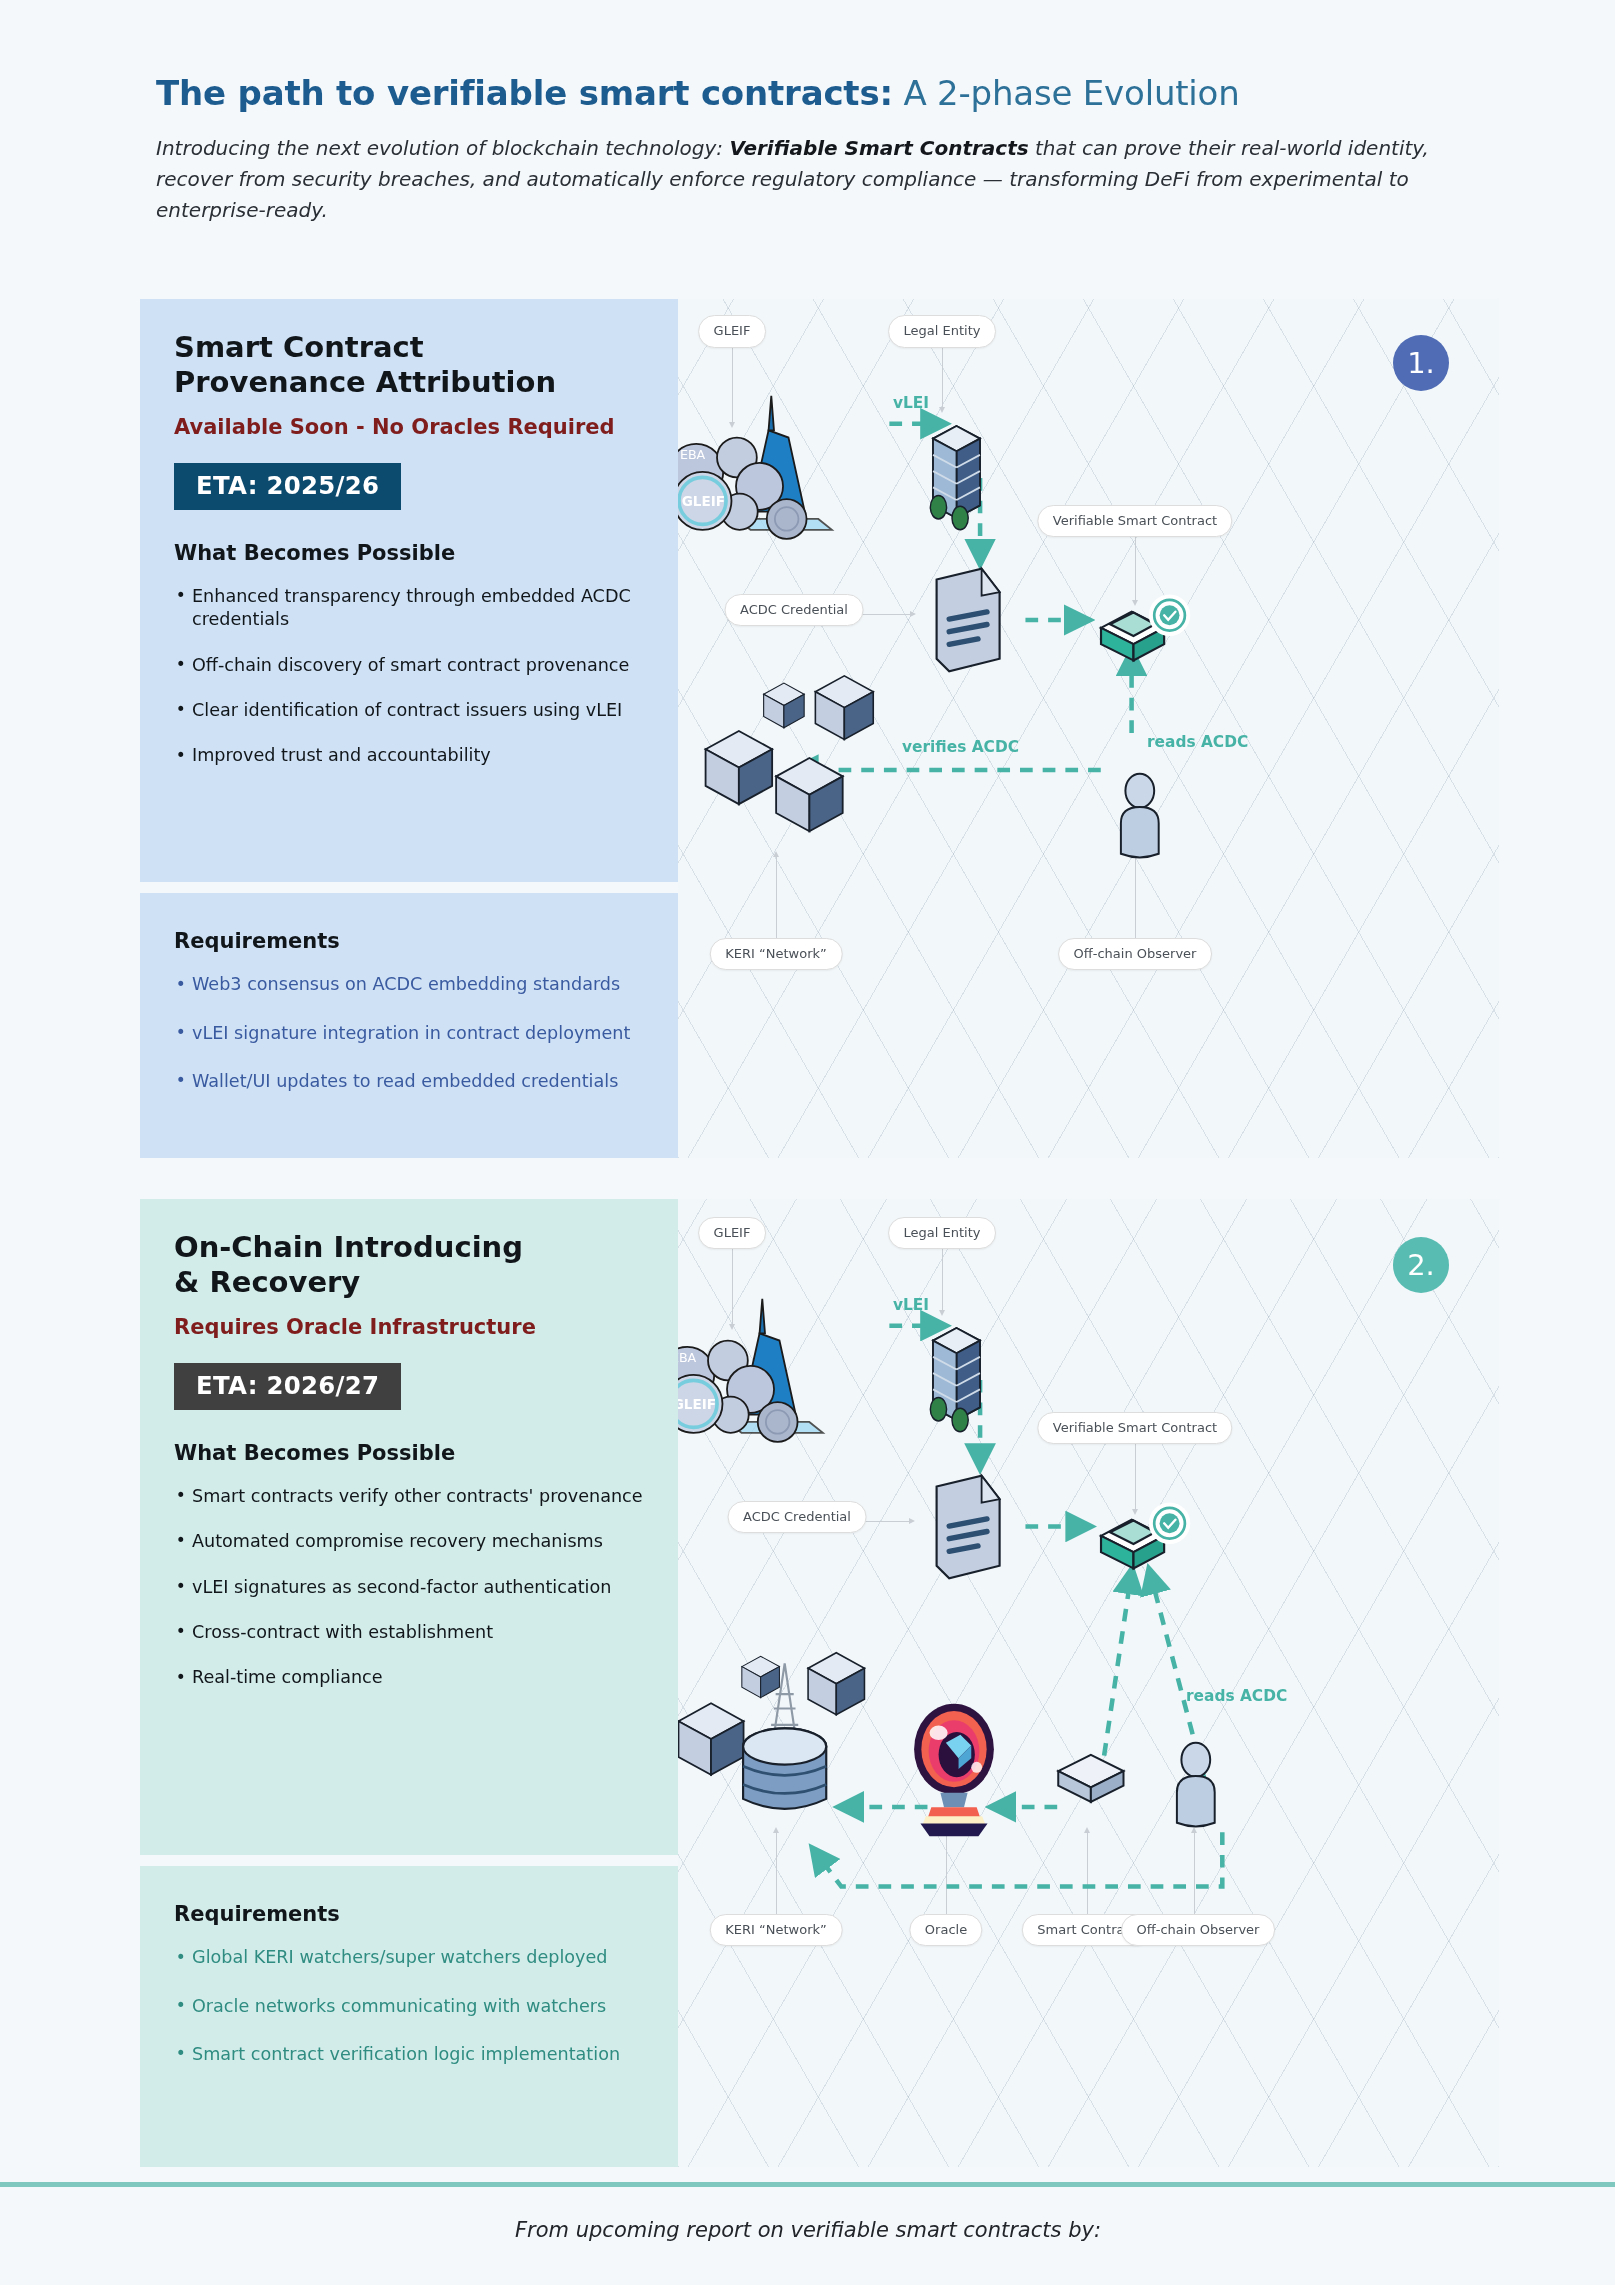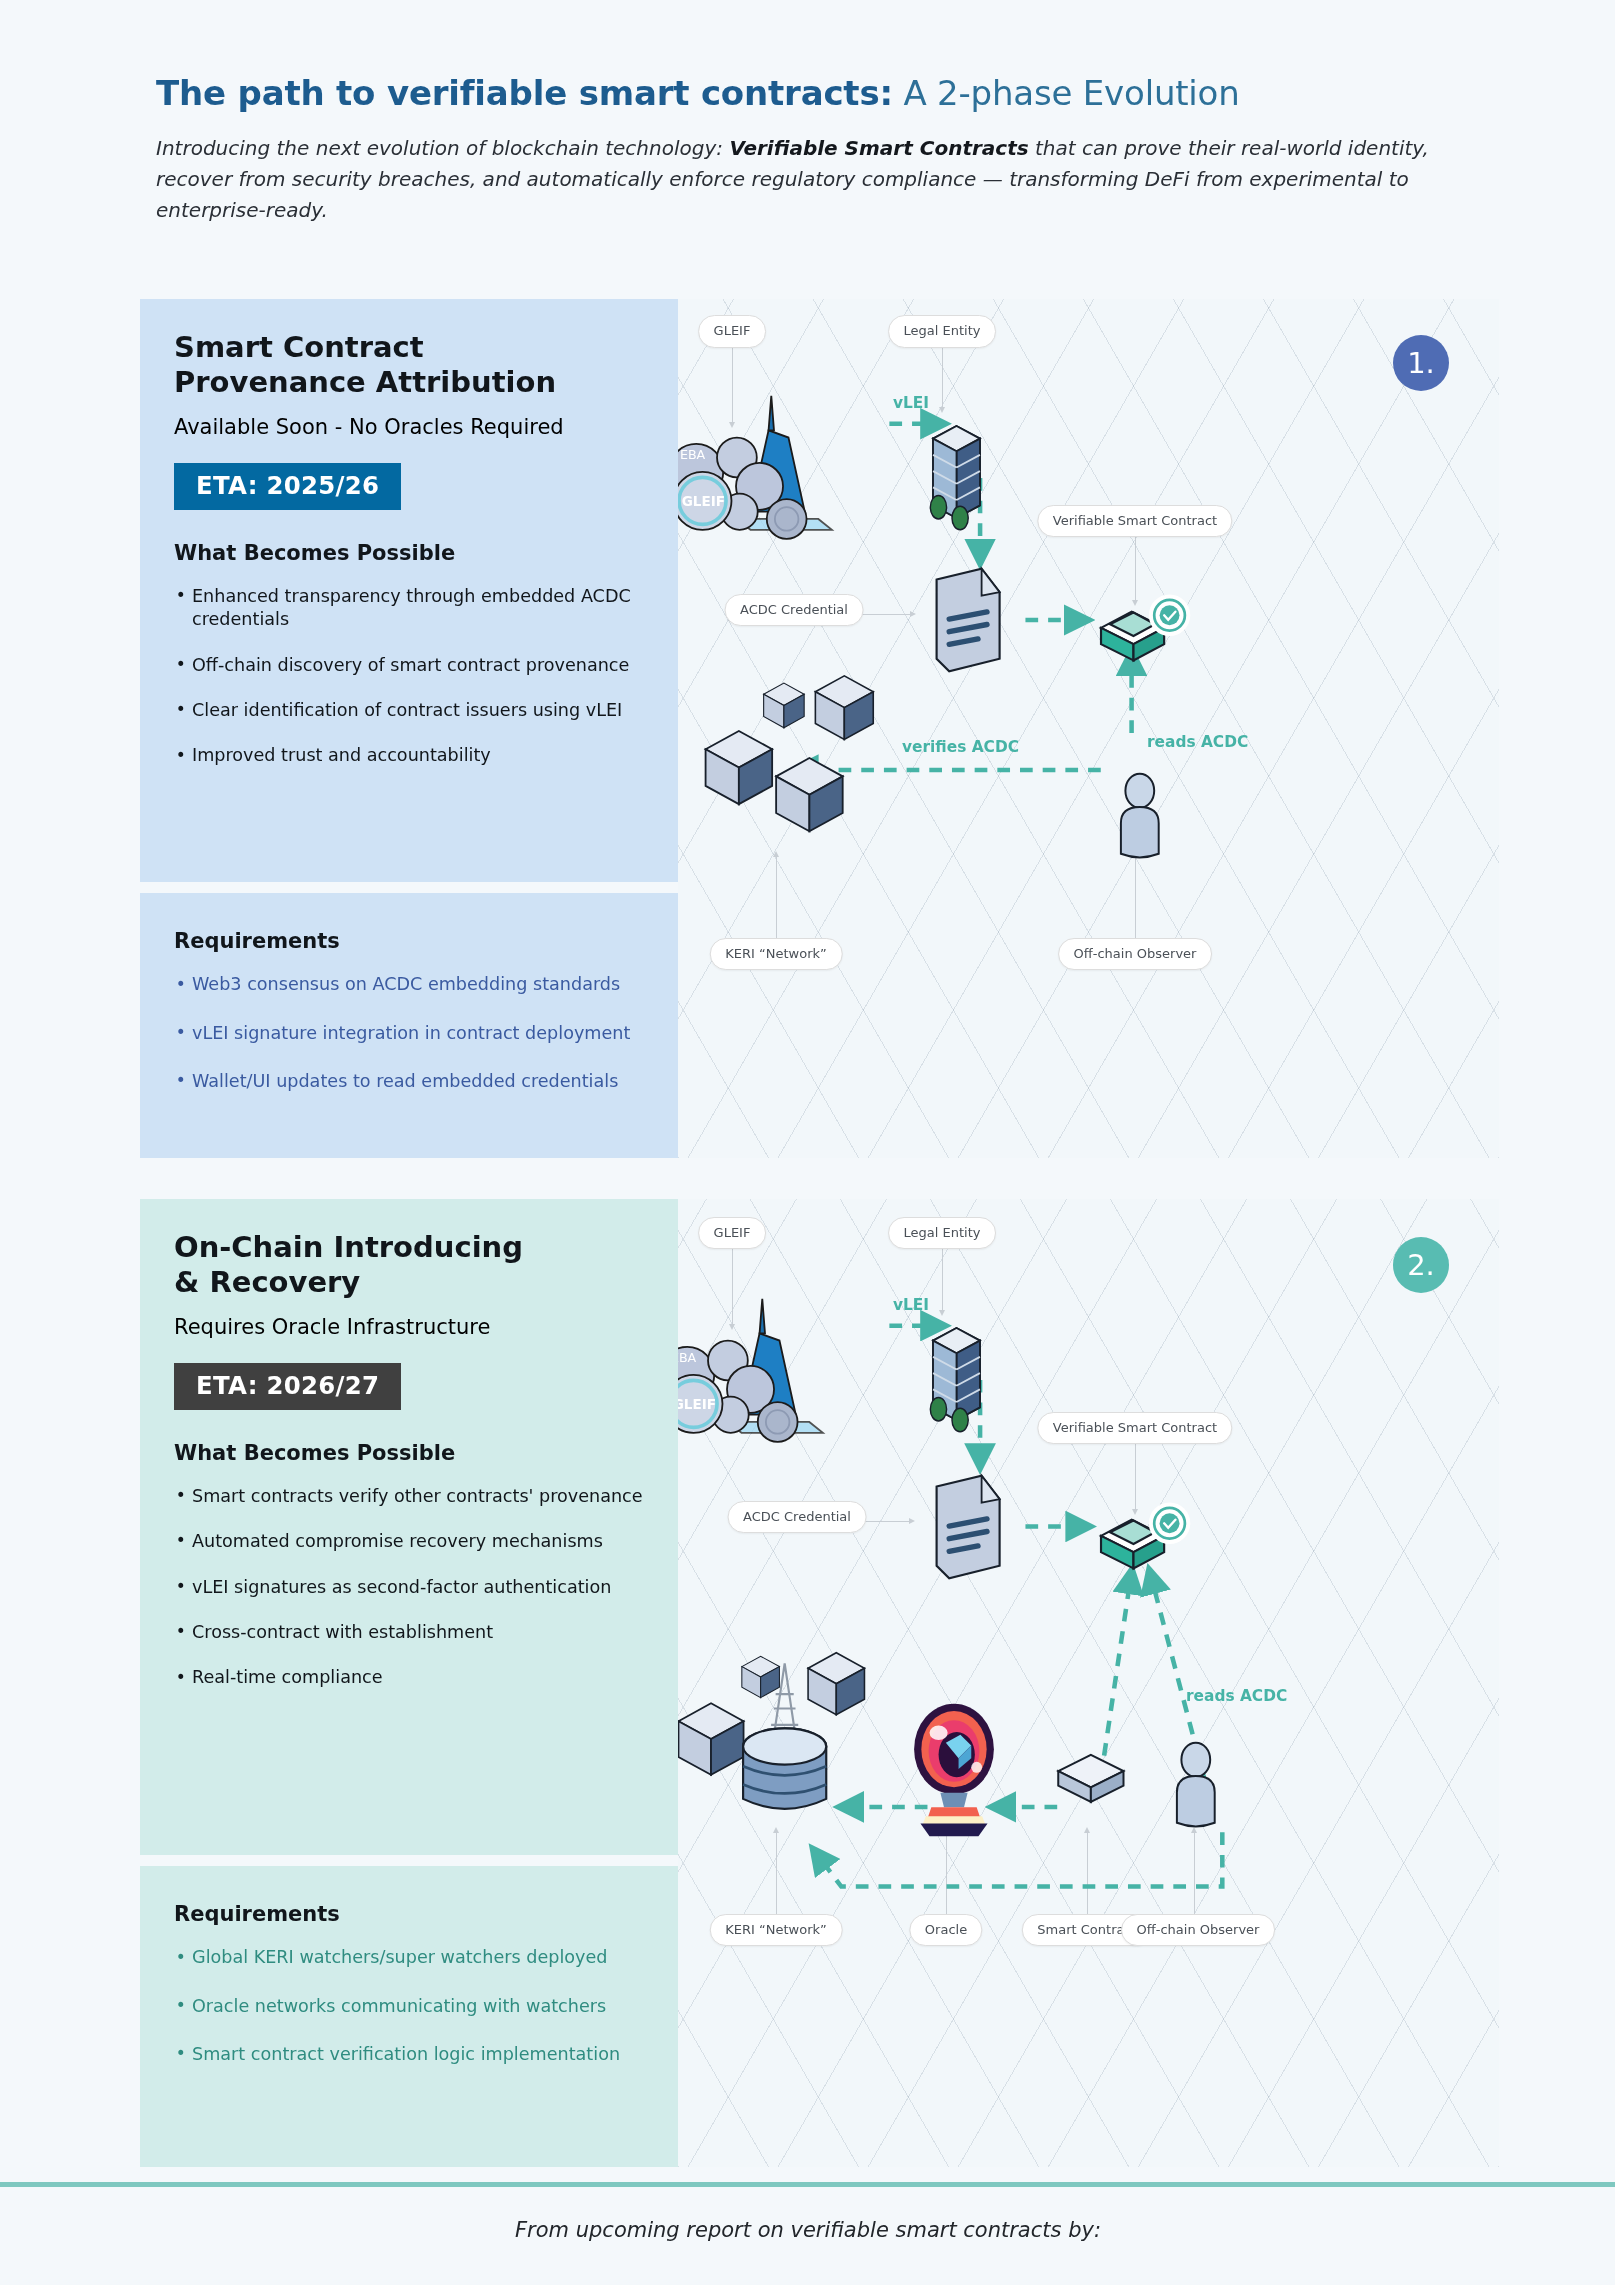--- a/index.html
+++ b/index.html
@@ -31,26 +31,26 @@
   .panel {
     padding: 31px 34px 27px 34px;
   }
   .panel.top { border-radius: 0; }
   .panel.bottom { margin-top: 11px; }
 
   .p1 .panel { background: #cfe2f5; }
   .p2 .panel { background: #d2ecea; }
 
   .card-title { font-size: 29px; font-weight: bold; color: #11161b; line-height: 1.22; }
-  .card-sub  { font-size: 21px; font-weight: normal; color: #000000; margin-top: 14.5px; }
+  .card-sub  { font-size: 21px; font-weight: bold; color: #7f1d1d; margin-top: 14.5px; }
   .eta {
     display: inline-block; margin-top: 23.5px; padding: 8.1px 22px 10px 22px;
     font-size: 24.4px; font-weight: bold; color: #ffffff; letter-spacing: 0.3px;
   }
-  .p1 .eta { background: #0369a1; }
+  .p1 .eta { background: #0c4a6e; }
   .p2 .eta { background: #404040; }
 
   .section-head { font-size: 21px; font-weight: bold; color: #11161b; margin-top: 31px; }
   ul.bullets { list-style: none; margin-top: 20px; }
   ul.bullets li {
     position: relative; padding-left: 18px; font-size: 17.6px;
     line-height: 1.33; margin-bottom: 22px; color: #11161b;
   }
   ul.bullets li:last-child { margin-bottom: 3.6px; }
   ul.bullets li::before {

